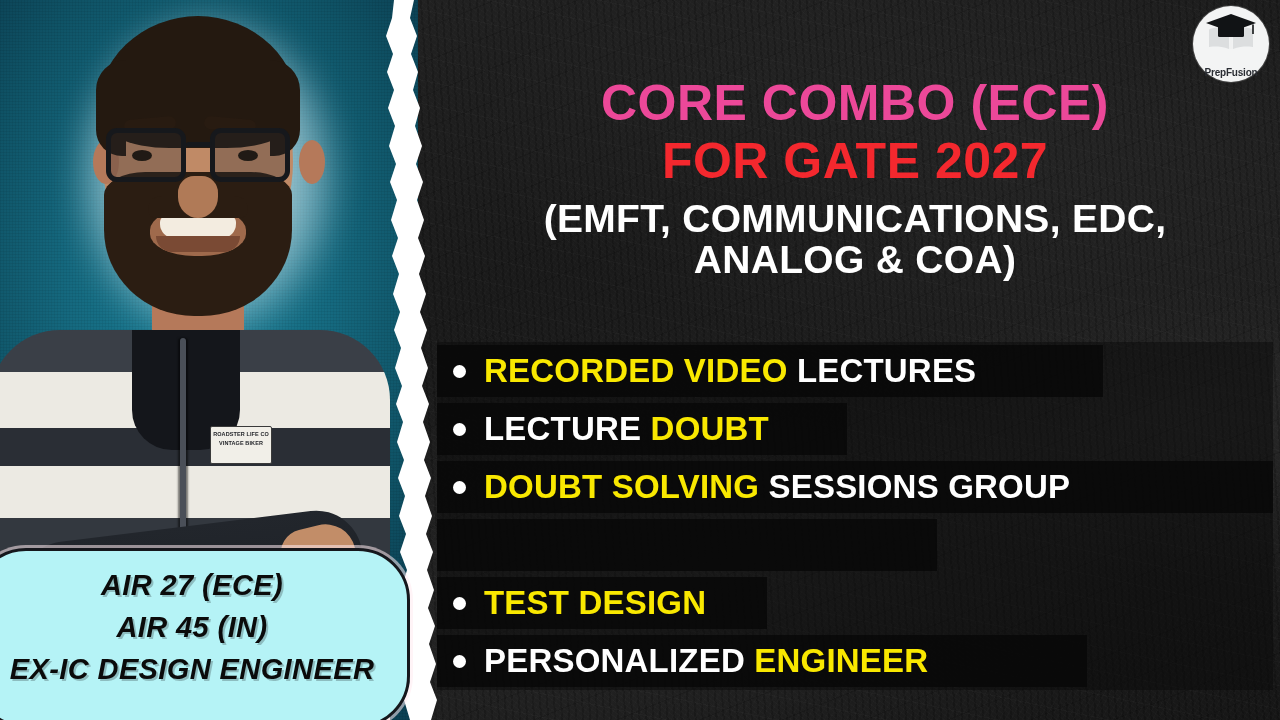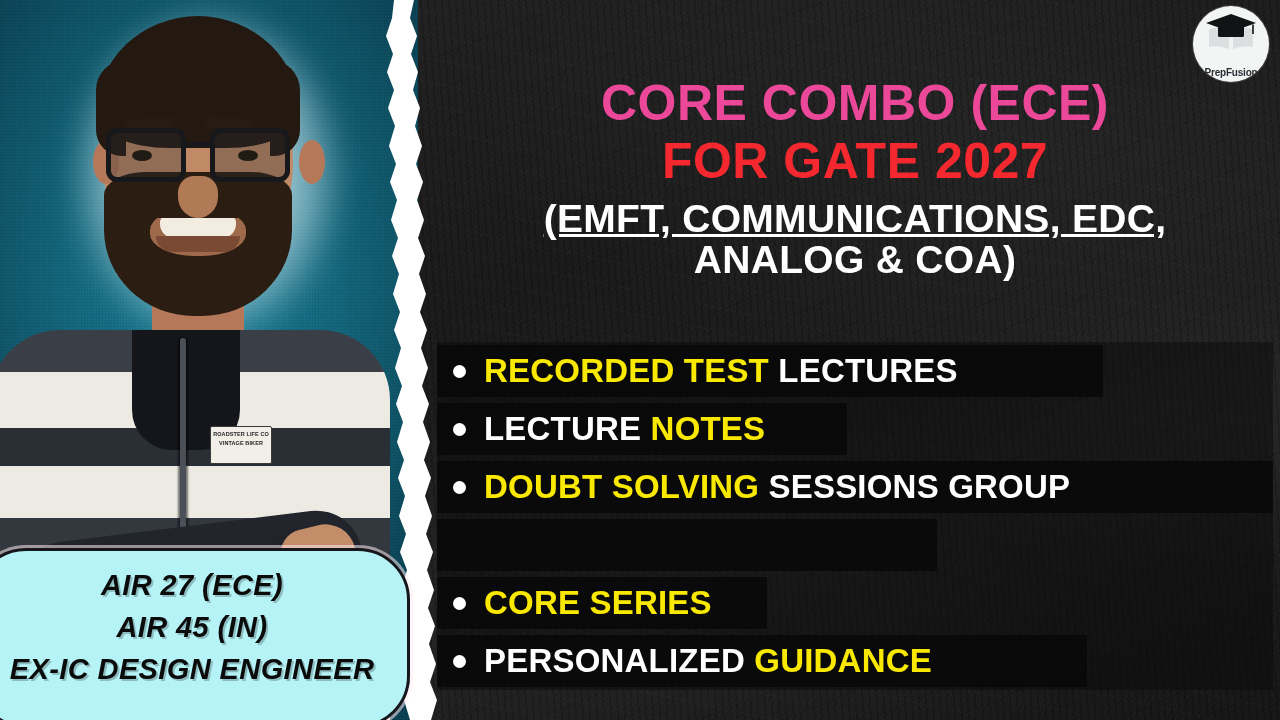--- a/index.html
+++ b/index.html
@@ -310,21 +310,20 @@
     color: #f4282e;
     margin-top: 8px;
     white-space: nowrap;
   }
   .h-line3 {
     font-size: 39px;
     font-weight: 800;
     letter-spacing: 0.3px;
     color: #ffffff;
     margin-top: 13px;
-    text-decoration: underline;
   }
   .h-line4 {
     font-size: 39px;
     font-weight: 800;
     letter-spacing: 0.3px;
     color: #ffffff;
     margin-top: 2px;
   }
 
   
@@ -484,45 +483,45 @@
     <div class="h-line1">CORE COMBO (ECE)</div>
     <div class="h-line2">FOR GATE 2027</div>
     <div class="h-line3">(EMFT, COMMUNICATIONS, EDC,</div>
     <div class="h-line4">ANALOG &amp; COA)</div>
   </div>
 
   <div class="features" id="feature-list">
       <div class="feat-row">
         <div class="feat-hl" style="width: 666px;"></div>
         <span class="dot"></span>
-        <span class="feat-text"><span class="hl-y">RECORDED TEST</span><span> LECTURES</span></span>
+        <span class="feat-text"><span class="hl-y">RECORDED VIDEO</span><span> LECTURES</span></span>
       </div>
       <div class="feat-row">
         <div class="feat-hl" style="width: 410px;"></div>
         <span class="dot"></span>
-        <span class="feat-text"><span>LECTURE </span><span class="hl-y">NOTES</span></span>
+        <span class="feat-text"><span>LECTURE </span><span class="hl-y">DOUBT</span></span>
       </div>
       <div class="feat-row">
         <div class="feat-hl" style="width: 836px;"></div>
         <span class="dot"></span>
         <span class="feat-text"><span class="hl-y">DOUBT SOLVING</span><span> SESSIONS GROUP</span></span>
       </div>
       <div class="feat-row">
         <div class="feat-hl" style="width: 500px;"></div>
         <span class="dot hidden"></span>
       </div>
       <div class="feat-row">
         <div class="feat-hl" style="width: 330px;"></div>
         <span class="dot"></span>
-        <span class="feat-text"><span class="hl-y">CORE SERIES</span></span>
+        <span class="feat-text"><span class="hl-y">TEST DESIGN</span></span>
       </div>
       <div class="feat-row">
         <div class="feat-hl" style="width: 650px;"></div>
         <span class="dot"></span>
-        <span class="feat-text"><span>PERSONALIZED </span><span class="hl-y">GUIDANCE</span></span>
+        <span class="feat-text"><span>PERSONALIZED </span><span class="hl-y">ENGINEER</span></span>
       </div>
     </div>
 
   <div class="creds">
     <div class="cred-line">AIR 27 (ECE)</div>
     <div class="cred-line">AIR 45 (IN)</div>
     <div class="cred-line">EX-IC DESIGN ENGINEER</div>
   </div>
 
   <div class="logo">

